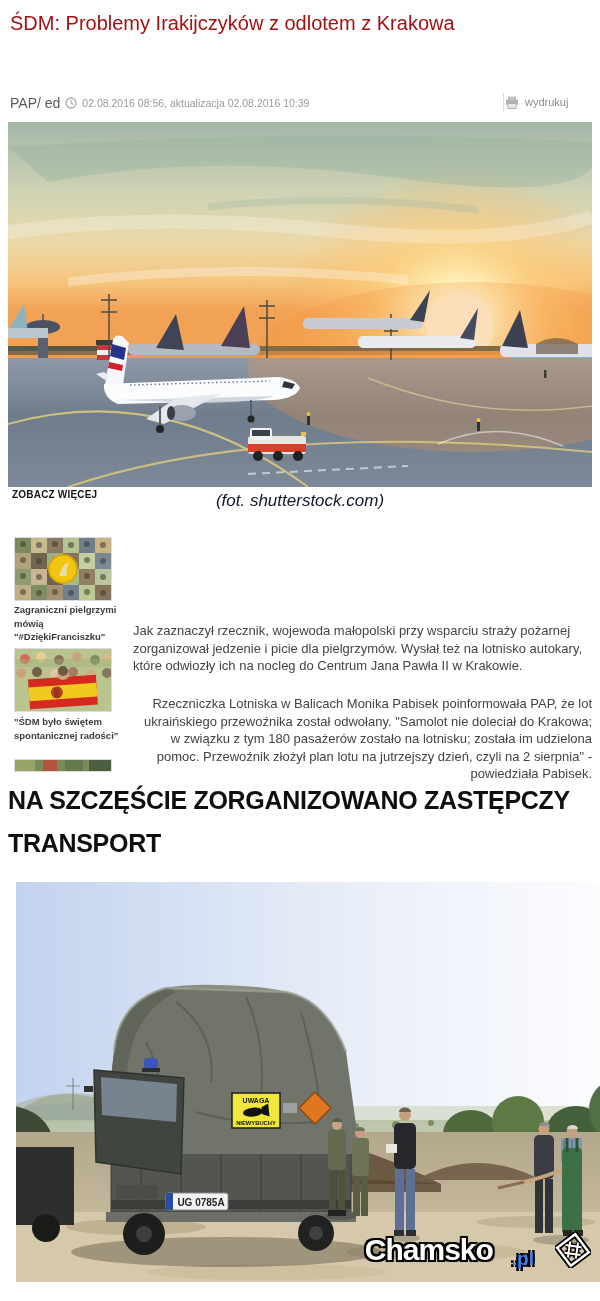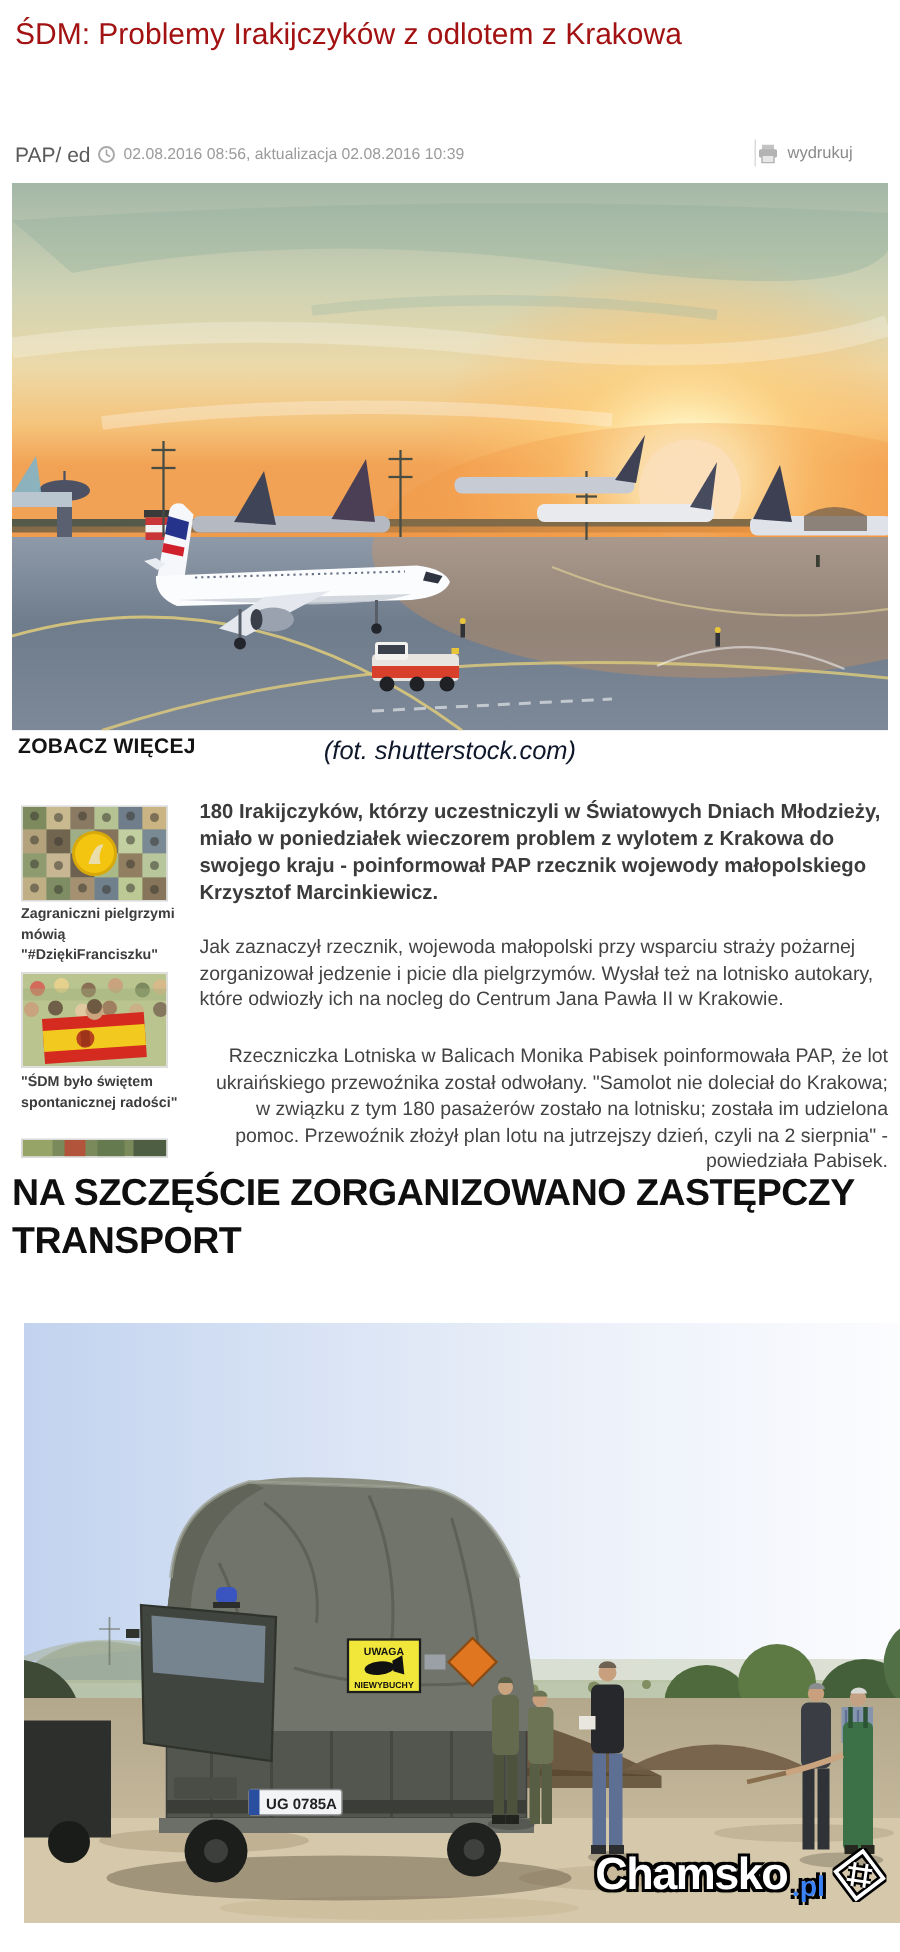--- a/index.html
+++ b/index.html
@@ -17,46 +17,46 @@
          border-left:1px solid #dcdcdc;padding-left:1px;height:18px;cursor:pointer;}
   .print .plabel{font-size:11px;color:#8a8a8a;}
 
   
   .photo1{position:absolute;left:8px;top:122px;width:584px;height:365px;overflow:hidden;}
   .photo1 svg{display:block;}
   .caption{position:absolute;left:0;top:491px;width:600px;text-align:center;
            font-style:italic;font-size:17px;color:#0f172a;}
 
   
-  .sb-title{position:absolute;left:12px;top:489px;font-size:14px;font-weight:bold;
+  .sb-title{position:absolute;left:12px;top:489px;font-size:10px;font-weight:bold;
             color:#141414;letter-spacing:.2px;}
   .thumb{position:absolute;left:14px;width:96px;height:62px;border:1px solid #dcdcdc;
          overflow:hidden;background:#eee;cursor:pointer;}
   .thumb svg{display:block;}
   .thumb.t1{top:537px;}
   .thumb.t2{top:648px;}
   .thumb.t3{top:759px;height:11px;}
   .sb-caption{position:absolute;left:14px;width:120px;font-size:9.5px;font-weight:bold;
               color:#3c3c3c;line-height:13.5px;cursor:pointer;}
   .sb-caption.c1{top:603px;}
   .sb-caption.c2{top:715px;}
 
   
   .lead{position:absolute;left:133px;top:518px;width:459px;
         font-size:13.5px;font-weight:bold;color:#3b3b3b;line-height:18px;}
   .para{position:absolute;left:133px;width:459px;font-size:13px;color:#434343;line-height:17.5px;}
   .para.p1{top:609px;}
   .para.p2{top:682px;text-align:right;}
   .subheading{position:absolute;left:8px;top:779px;width:575px;margin:0;
-              font-size:25px;line-height:32px;font-weight:bold;color:#0f0f0f;letter-spacing:-.3px;}
+              font-size:25px;line-height:43px;font-weight:bold;color:#0f0f0f;letter-spacing:-.3px;}
 
   
   .photo2{position:absolute;left:16px;top:882px;width:585px;height:400px;overflow:hidden;}
   .photo2 svg.scene{display:block;}
-  .watermark{position:absolute;right:10px;bottom:14px;display:flex;align-items:center;gap:5px;}
+  .watermark{position:absolute;right:10px;bottom:14px;display:flex;align-items:center;gap:21px;}
   .wm-text{font-weight:bold;color:#fff;letter-spacing:-1px;font-size:30px;line-height:30px;
            text-shadow:-2px -2px 0 #000,2px -2px 0 #000,-2px 2px 0 #000,2px 2px 0 #000,0 0 3px #000;}
   .wm-suffix{font-weight:bold;color:#3b82f6;font-size:19px;line-height:15px;margin-left:-2px;
              align-self:flex-end;padding-bottom:2px;
              text-shadow:-2px -2px 0 #000,2px -2px 0 #000,-2px 2px 0 #000,2px 2px 0 #000;text-align:center;}
   .wm-logo{width:36px;height:36px;}
 </style>
 </head>
 <body>
 
@@ -300,21 +300,20 @@
   <div class="thumb t3">
     <svg width="96" height="11" viewBox="0 0 96 11">
       <rect width="96" height="11" fill="#7a8a5a"></rect>
       <rect x="0" y="0" width="20" height="11" fill="#96a468"></rect>
       <rect x="28" y="0" width="14" height="11" fill="#b2543c"></rect>
       <rect x="50" y="0" width="18" height="11" fill="#657a4e"></rect>
       <rect x="74" y="0" width="22" height="11" fill="#4e5e42"></rect>
     </svg>
   </div>
 
-  <p class="lead">180 Irakijczyków, którzy uczestniczyli w Światowych Dniach Młodzieży, miało w poniedziałek wieczorem problem z wylotem z Krakowa do swojego kraju - poinformował PAP rzecznik wojewody małopolskiego Krzysztof Marcinkiewicz.</p>
   <p class="para p1">Jak zaznaczył rzecznik, wojewoda małopolski przy wsparciu straży pożarnej zorganizował jedzenie i picie dla pielgrzymów. Wysłał też na lotnisko autokary, które odwiozły ich na nocleg do Centrum Jana Pawła II w Krakowie.</p>
   <p class="para p2">Rzeczniczka Lotniska w Balicach Monika Pabisek poinformowała PAP, że lot ukraińskiego przewoźnika został odwołany. "Samolot nie doleciał do Krakowa; w związku z tym 180 pasażerów zostało na lotnisku; została im udzielona pomoc. Przewoźnik złożył plan lotu na jutrzejszy dzień, czyli na 2 sierpnia" - powiedziała Pabisek.</p>
   <h2 class="subheading">NA SZCZĘŚCIE ZORGANIZOWANO ZASTĘPCZY TRANSPORT</h2>
 
   <div class="photo2">
     <svg class="scene" width="600" height="400" viewBox="0 0 600 400">
       <defs>
         <linearGradient id="tSky" x1="0" y1="0" x2="1" y2="0">
           <stop offset="0" stop-color="#c2d3ef"></stop>
             <stop offset="0.55" stop-color="#e8eef8"></stop>

